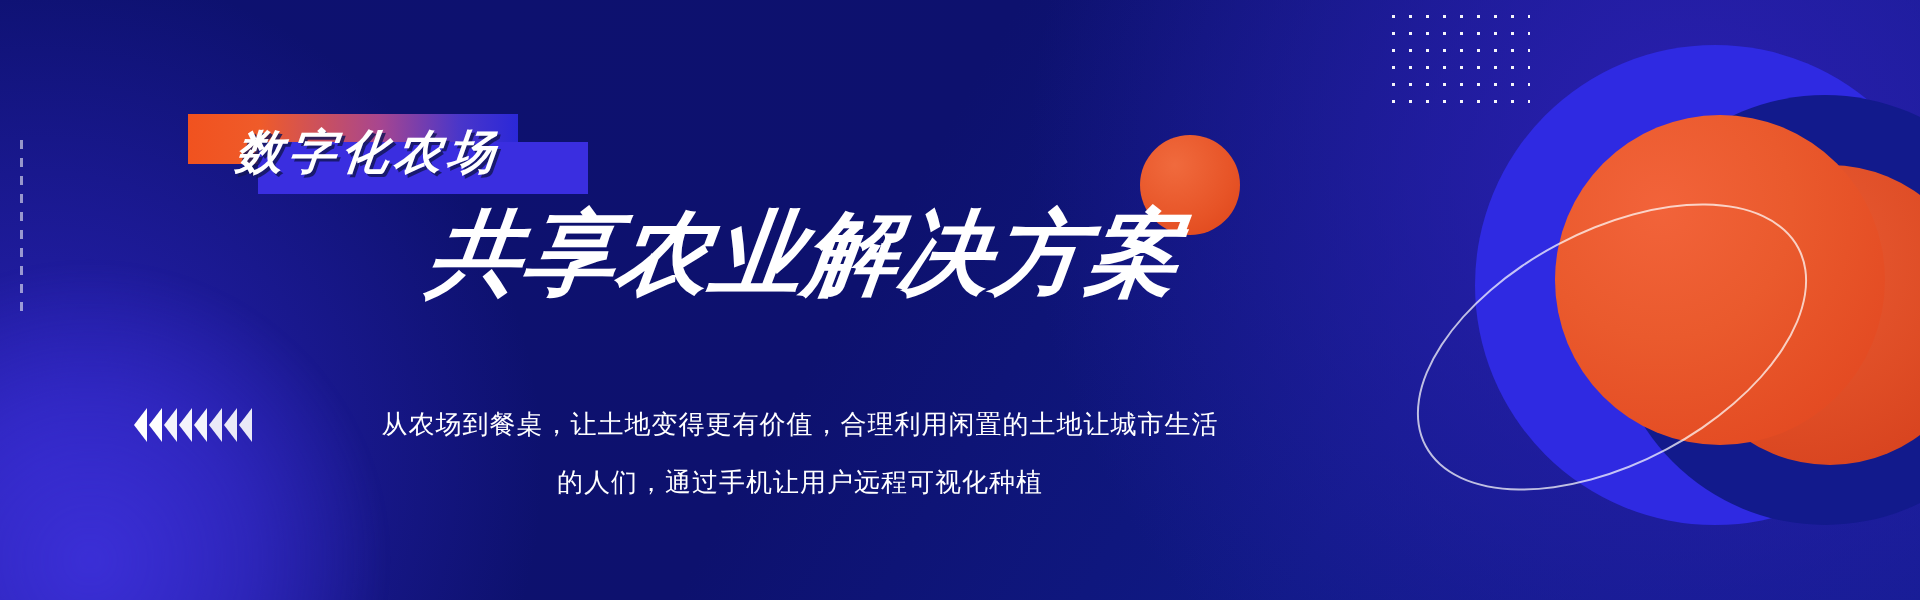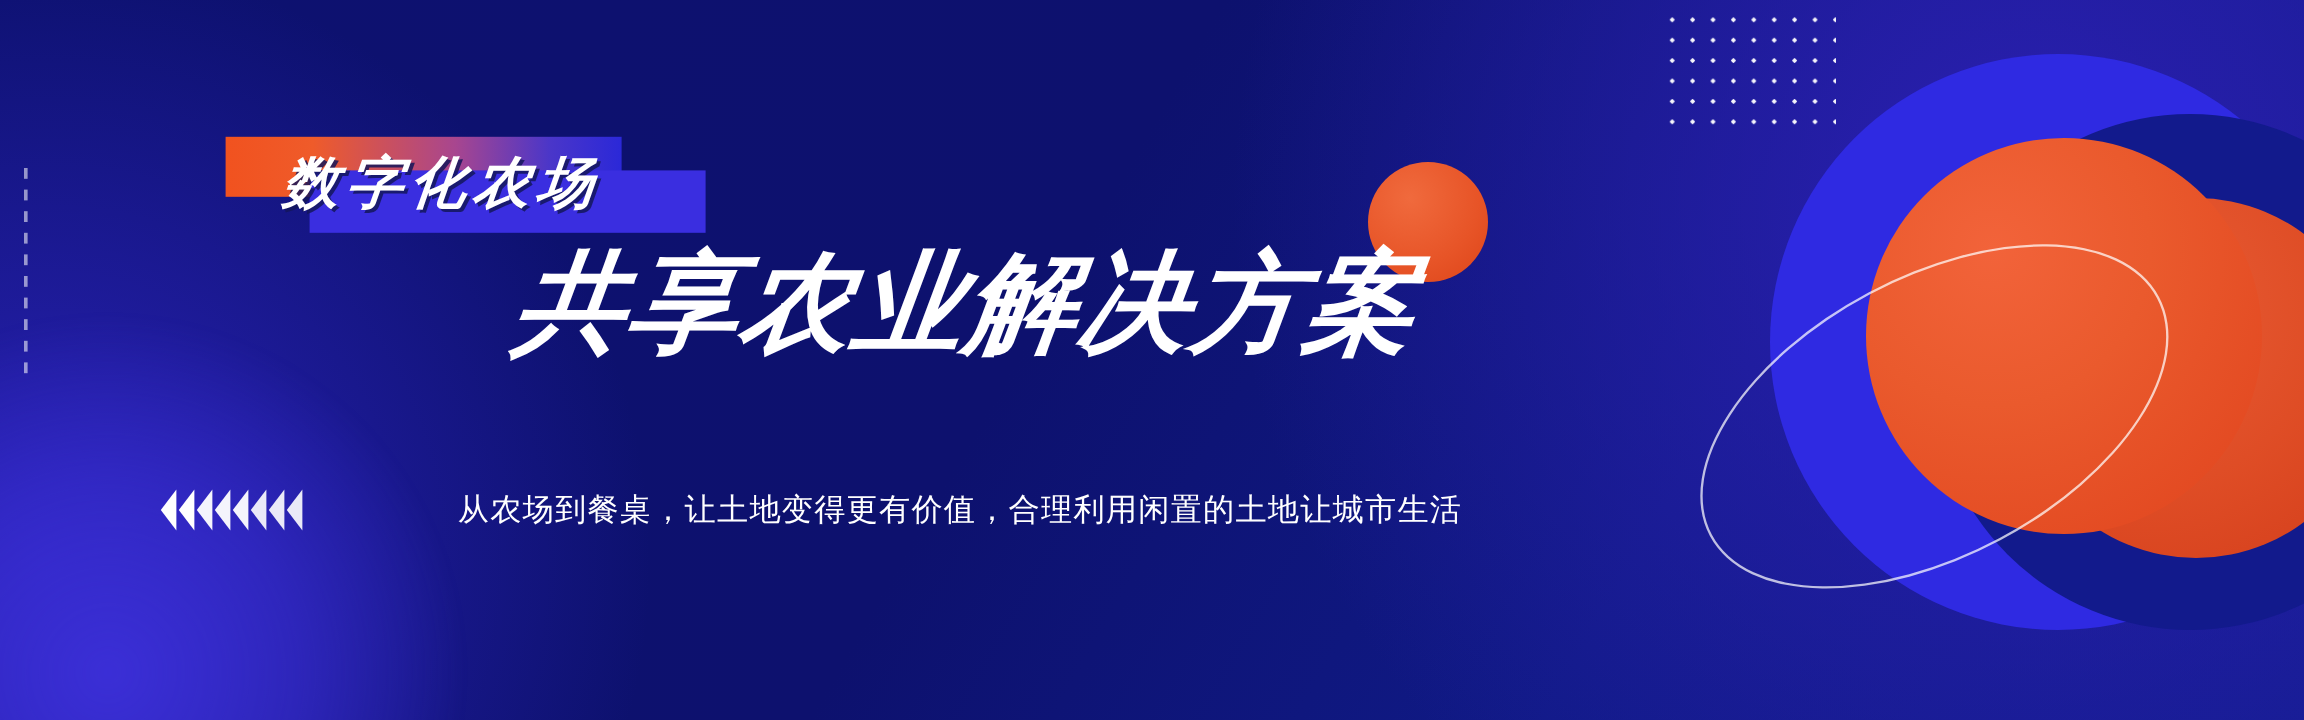--- a/index.html
+++ b/index.html
@@ -190,16 +190,17 @@
     <div class="tag-wrap">
       <div class="tag-bar-grad"></div>
       <div class="tag-bar-blue"></div>
       <div class="tag-text">数字化农场</div>
     </div>
 
     <div class="headline">共享农业解决方案</div>
 
     <div class="subtitle">
       <span class="sub-line">从农场到餐桌，让土地变得更有价值，合理利用闲置的土地让城市生活</span>
+      <span class="sub-line">的人们，通过手机让用户远程可视化种植</span>
     </div>
 
   </div>
 </div>
 
 </body></html>

